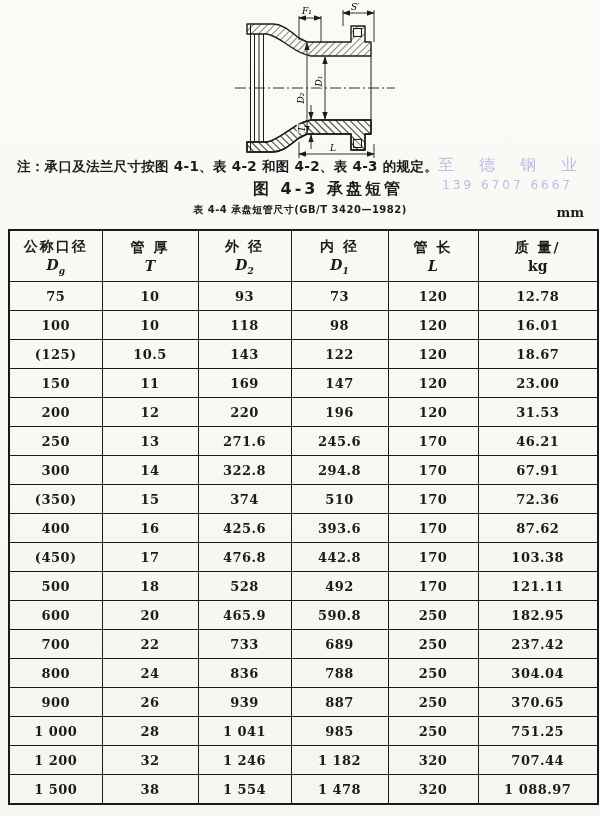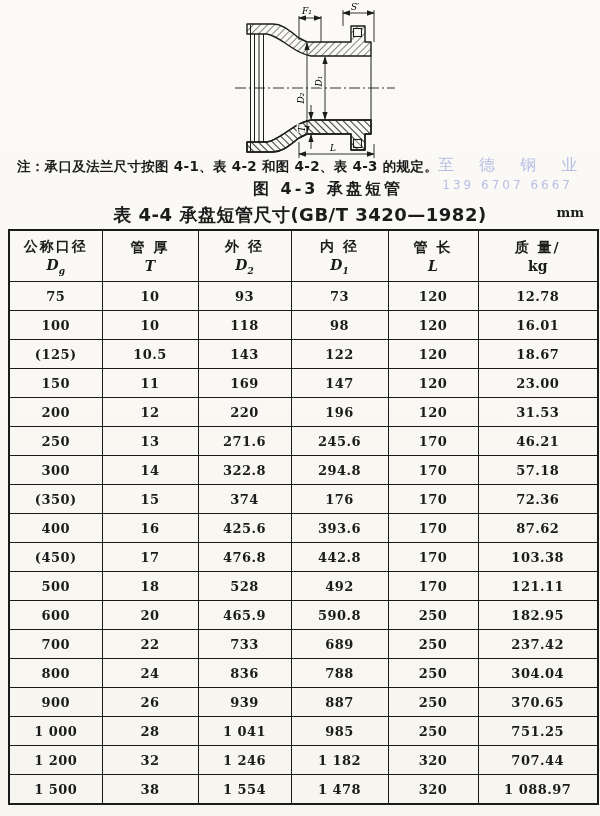--- a/index.html
+++ b/index.html
@@ -12,21 +12,21 @@
   .drawing svg{width:100%;height:100%;}
   .dim-label{font:italic 9px "DejaVu Serif","DejaVu Sans",serif;fill:#15151
 5;}
   .dim-label{paint-order:stroke;stroke:#faf9f5;stroke-width:2.5px;}
 
   
   .note{position:absolute;left:17px;top:158px;font-size:13.5px;font-weight:700;letter-spacing:.3px;}
   .fig-caption{position:absolute;left:0;top:179px;width:100%;text-align:center;
                font-size:16px;font-weight:700;letter-spacing:3px;margin-left:28px;}
   .tbl-caption{position:absolute;left:0;top:203px;width:100%;text-align:center;
-               font-size:18px;font-weight:700;letter-spacing:.5px;}
+               font-size:10px;font-weight:700;letter-spacing:.5px;}
   .unit{position:absolute;right:16px;top:205px;font:700 13px "DejaVu Serif",serif;}
 
   .watermark{position:absolute;left:428px;top:155px;text-align:center;opacity:.8;pointer-events:none;}
   .wm1{font-size:16px;letter-spacing:10px;padding-left:10px;}
   .wm2{font-size:12px;letter-spacing:3px;margin-top:2px;font-family:"DejaVu Sans",sans-serif;}
 
   
   table.dims{position:absolute;left:8px;top:229px;border-collapse:collapse;table-layout:fixed;
              border:2.5px solid #1a1a1a;}
   table.dims th,table.dims td{border:1.5px solid #1a1a1a;text-align:center;vertical-align:middle;padding:0;}
@@ -205,27 +205,27 @@
           <td>245.6</td>
           <td>170</td>
           <td>46.21</td>
         </tr>
         <tr>
           <td>300</td>
           <td>14</td>
           <td>322.8</td>
           <td>294.8</td>
           <td>170</td>
-          <td>57.18</td>
+          <td>67.91</td>
         </tr>
         <tr>
           <td>(350)</td>
           <td>15</td>
           <td>374</td>
-          <td>176</td>
+          <td>510</td>
           <td>170</td>
           <td>72.36</td>
         </tr>
         <tr>
           <td>400</td>
           <td>16</td>
           <td>425.6</td>
           <td>393.6</td>
           <td>170</td>
           <td>87.62</td>

